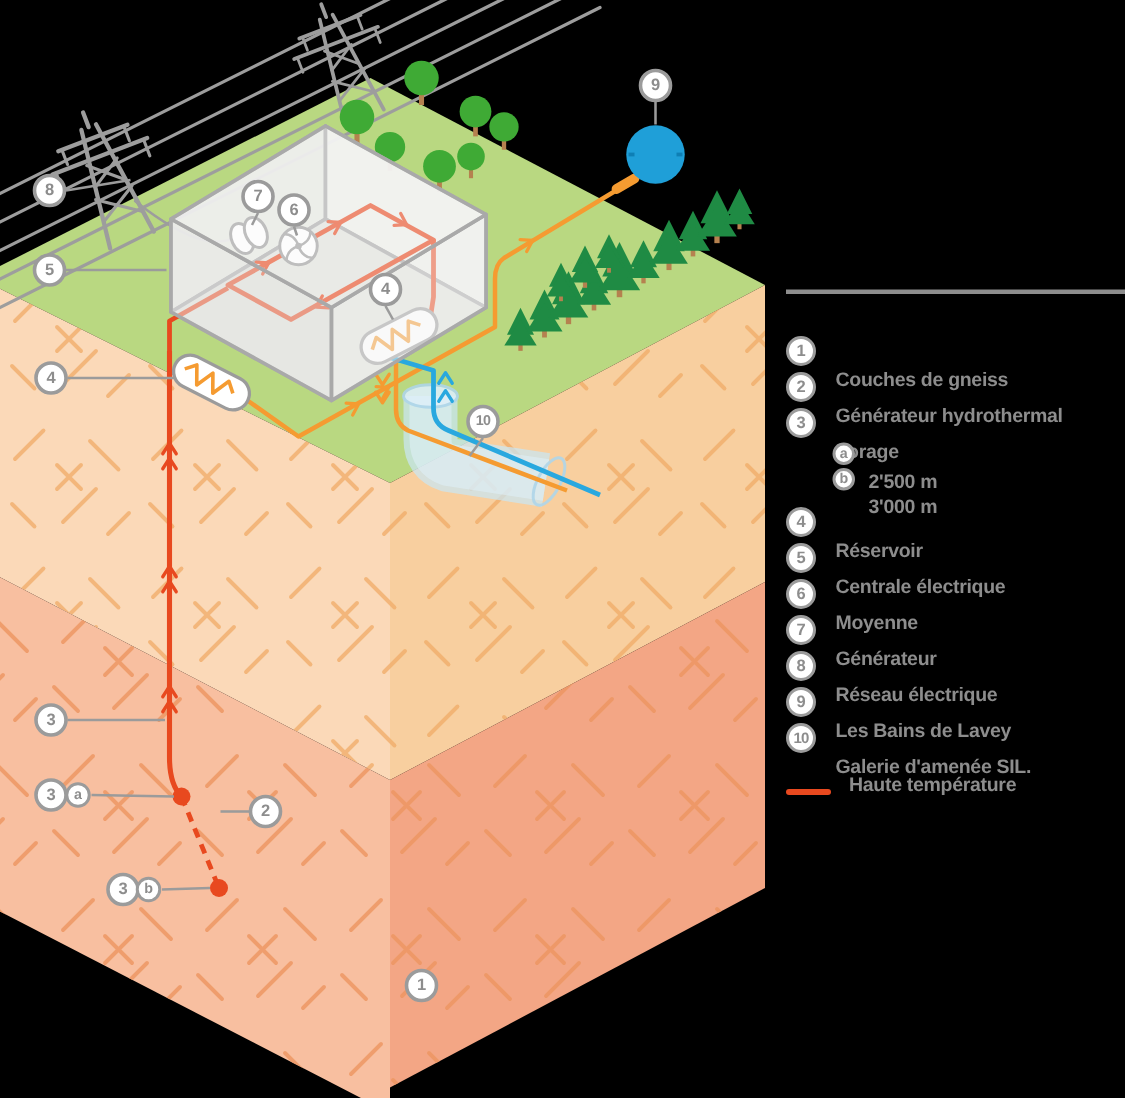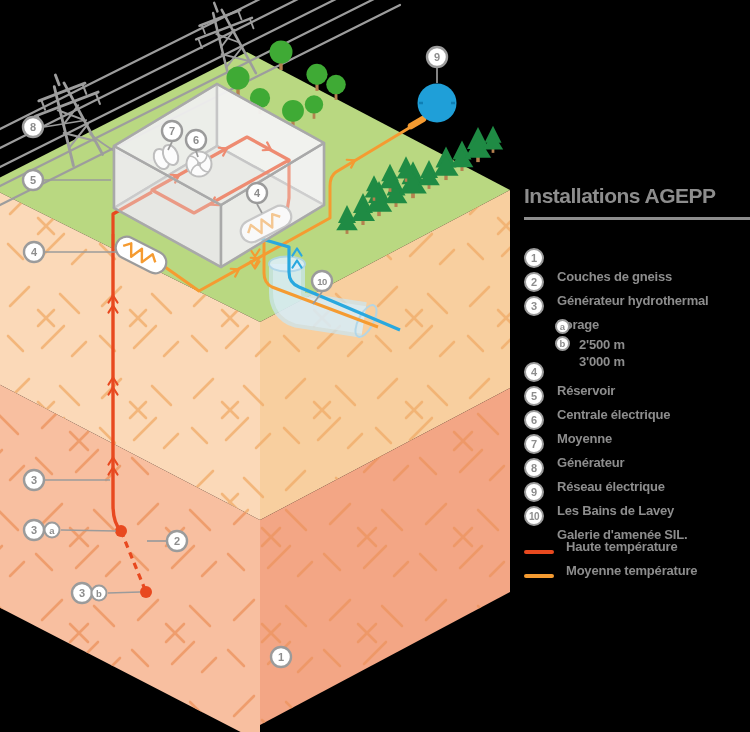--- a/index.html
+++ b/index.html
@@ -296,21 +296,20 @@
         <circle r="7.5"></circle>
         <text>b</text>
       </g>
   <g class="callout" transform="translate(281,657)">
         <circle r="10"></circle>
         <text>1</text>
       </g>
 </svg>
 
 <div class="panel">
-  <h1>Installations AGEPP</h1>
   <div class="rule"></div>
 
   <div class="items">
     <div class="item">
       <span class="badge">1</span>
       <span class="lbl">Couches de gneiss</span>
     </div>
     <div class="item">
       <span class="badge">2</span>
       <span class="lbl">Générateur hydrothermal</span>
@@ -355,20 +354,16 @@
       <span class="badge b10">10</span>
       <span class="lbl">Galerie d'amenée SIL.</span>
     </div>
   </div>
 
   <div class="colorkey">
     <div class="ck">
       <span class="sw sw-red"></span>
       <span class="lbl">Haute température</span>
     </div>
-    <div class="ck">
-      <span class="sw sw-orange"></span>
-      <span class="lbl">Moyenne température</span>
-    </div>
   </div>
 </div>
 
 </div>
 
 </body></html>

